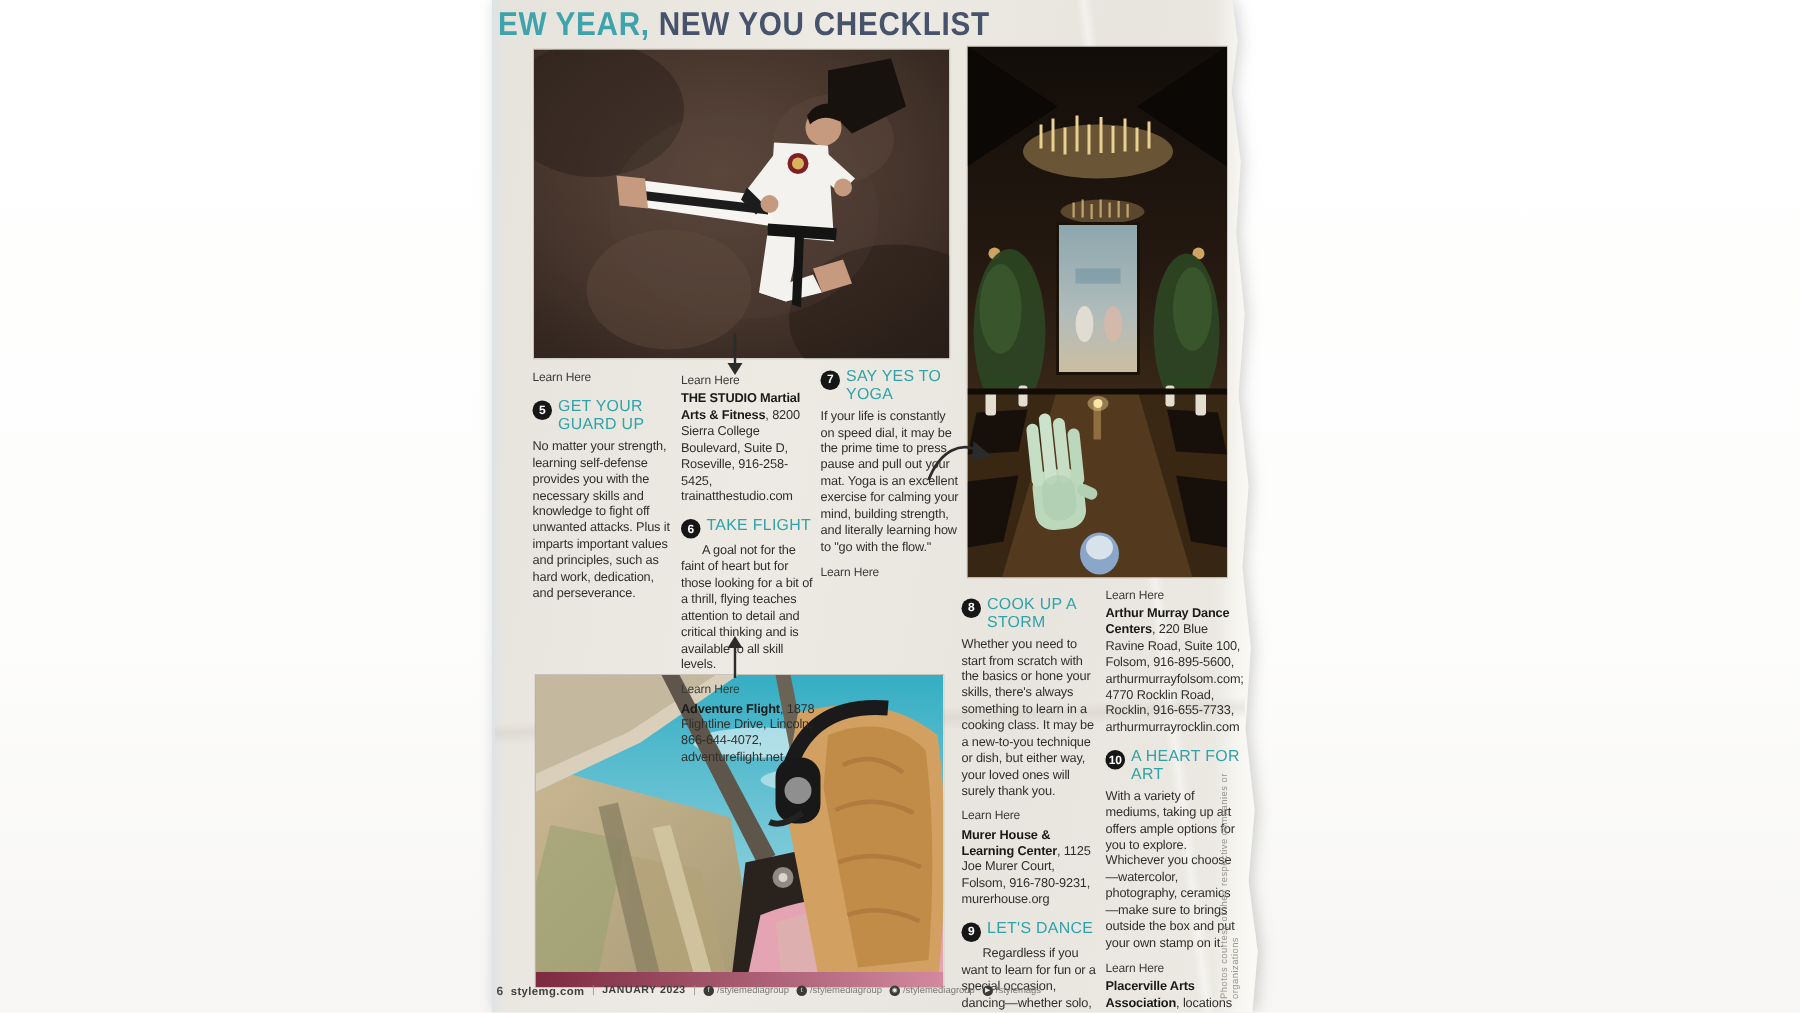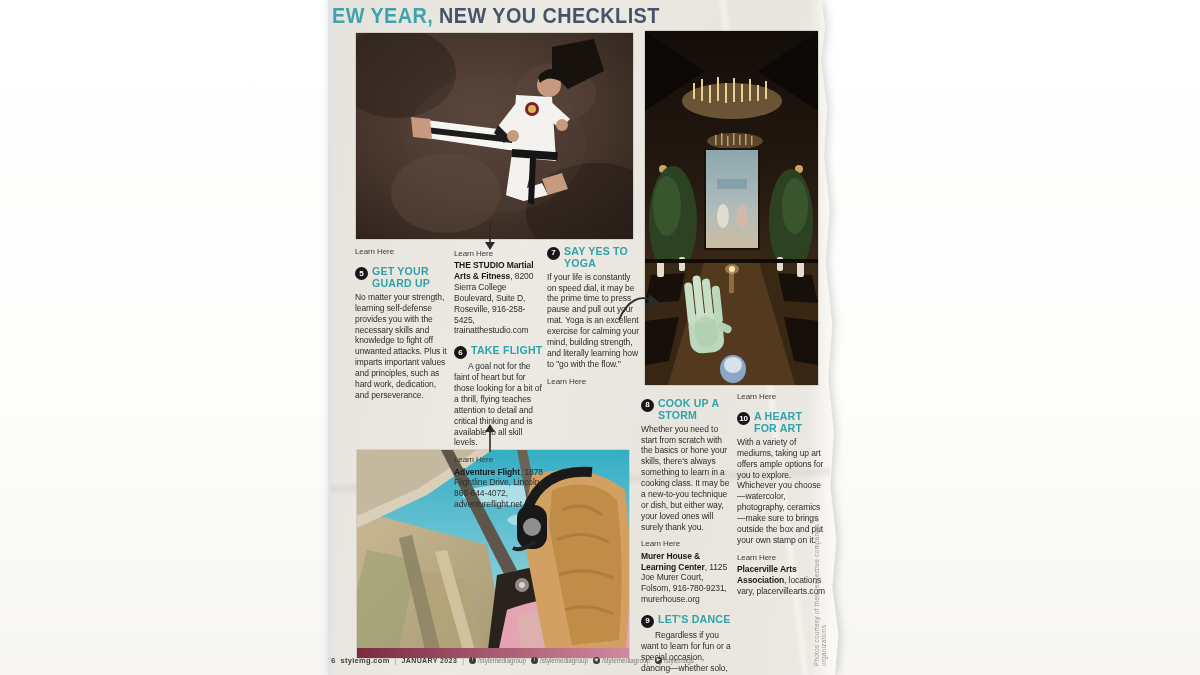--- a/index.html
+++ b/index.html
@@ -32,21 +32,21 @@
   .photo svg{display:block;}
 
   .col{position:absolute;font-size:8.5px;line-height:1.28;color:#2f2e2c;letter-spacing:-.1px;}
   .learn{font-size:8px;color:#3c3b39;margin:7px 0 1px;}
   .learn.first{margin-top:0;}
   .listing{margin:0;}
   .listing b{color:#191918;}
   .ihead{display:flex;gap:4px;margin:9px 0 2px;align-items:flex-start;}
   .badge{flex:0 0 13px;height:13px;border-radius:50%;background:#161616;color:#fff;font-weight:bold;
     font-size:8px;display:flex;align-items:center;justify-content:center;margin-top:1px;}
-  .htext{font-weight:bold;color:#2ea3aa;font-size:10.6px;line-height:1.12;letter-spacing:.2px;}
+  .htext{font-weight:normal;color:#2ea3aa;font-size:10.6px;line-height:1.12;letter-spacing:.2px;}
   .body{margin:1px 0 0;}
   .indent{text-indent:14px;}
 
   .arrow{position:absolute;}
 
   .footer{position:absolute;left:331px;top:656px;width:480px;display:flex;align-items:center;gap:5px;
     font-size:7px;color:#555;white-space:nowrap;}
   .footer .pnum{font-weight:bold;color:#4a4a4a;font-size:8px;}
   .footer .site{font-weight:bold;color:#3e3e3c;font-size:7.5px;letter-spacing:.3px;}
   .footer .issue{font-weight:bold;color:#3e3e3c;letter-spacing:.4px;}
@@ -300,20 +300,21 @@
     <p class="listing"><b>Murer House &amp; Learning Center</b><span>, 1125 Joe Murer Court, Folsom, 916-780-9231, murerhouse.org</span></p>
     <div class="ihead">
       <span class="badge">9</span>
       <span class="htext">LET'S DANCE</span>
     </div>
     <p class="body indent">Regardless if you want to learn for fun or a special occasion, dancing—whether solo, with friends, or a partner—teaches you a variety of skills and brings plenty of joy and laughter.</p>
   </div>
 
   <div class="col" style="left:737px;top:392px;width:91px;">
     <div class="learn first">Learn Here</div>
+    <p class="listing"><b>Arthur Murray Dance Centers</b><span>, 220 Blue Ravine Road, Suite 100, Folsom, 916-895-5600, arthurmurrayfolsom.com; 4770 Rocklin Road, Rocklin, 916-655-7733, arthurmurrayrocklin.com</span></p>
     <div class="ihead">
       <span class="badge">10</span>
       <span class="htext">A HEART FOR ART</span>
     </div>
     <p class="body">With a variety of mediums, taking up art offers ample options for you to explore. Whichever you choose—watercolor, photography, ceramics—make sure to brings outside the box and put your own stamp on it.</p>
     <div class="learn">Learn Here</div>
     <p class="listing"><b>Placerville Arts Association</b><span>, locations vary, placervillearts.com</span></p>
   </div>
 
   <div class="footer">

